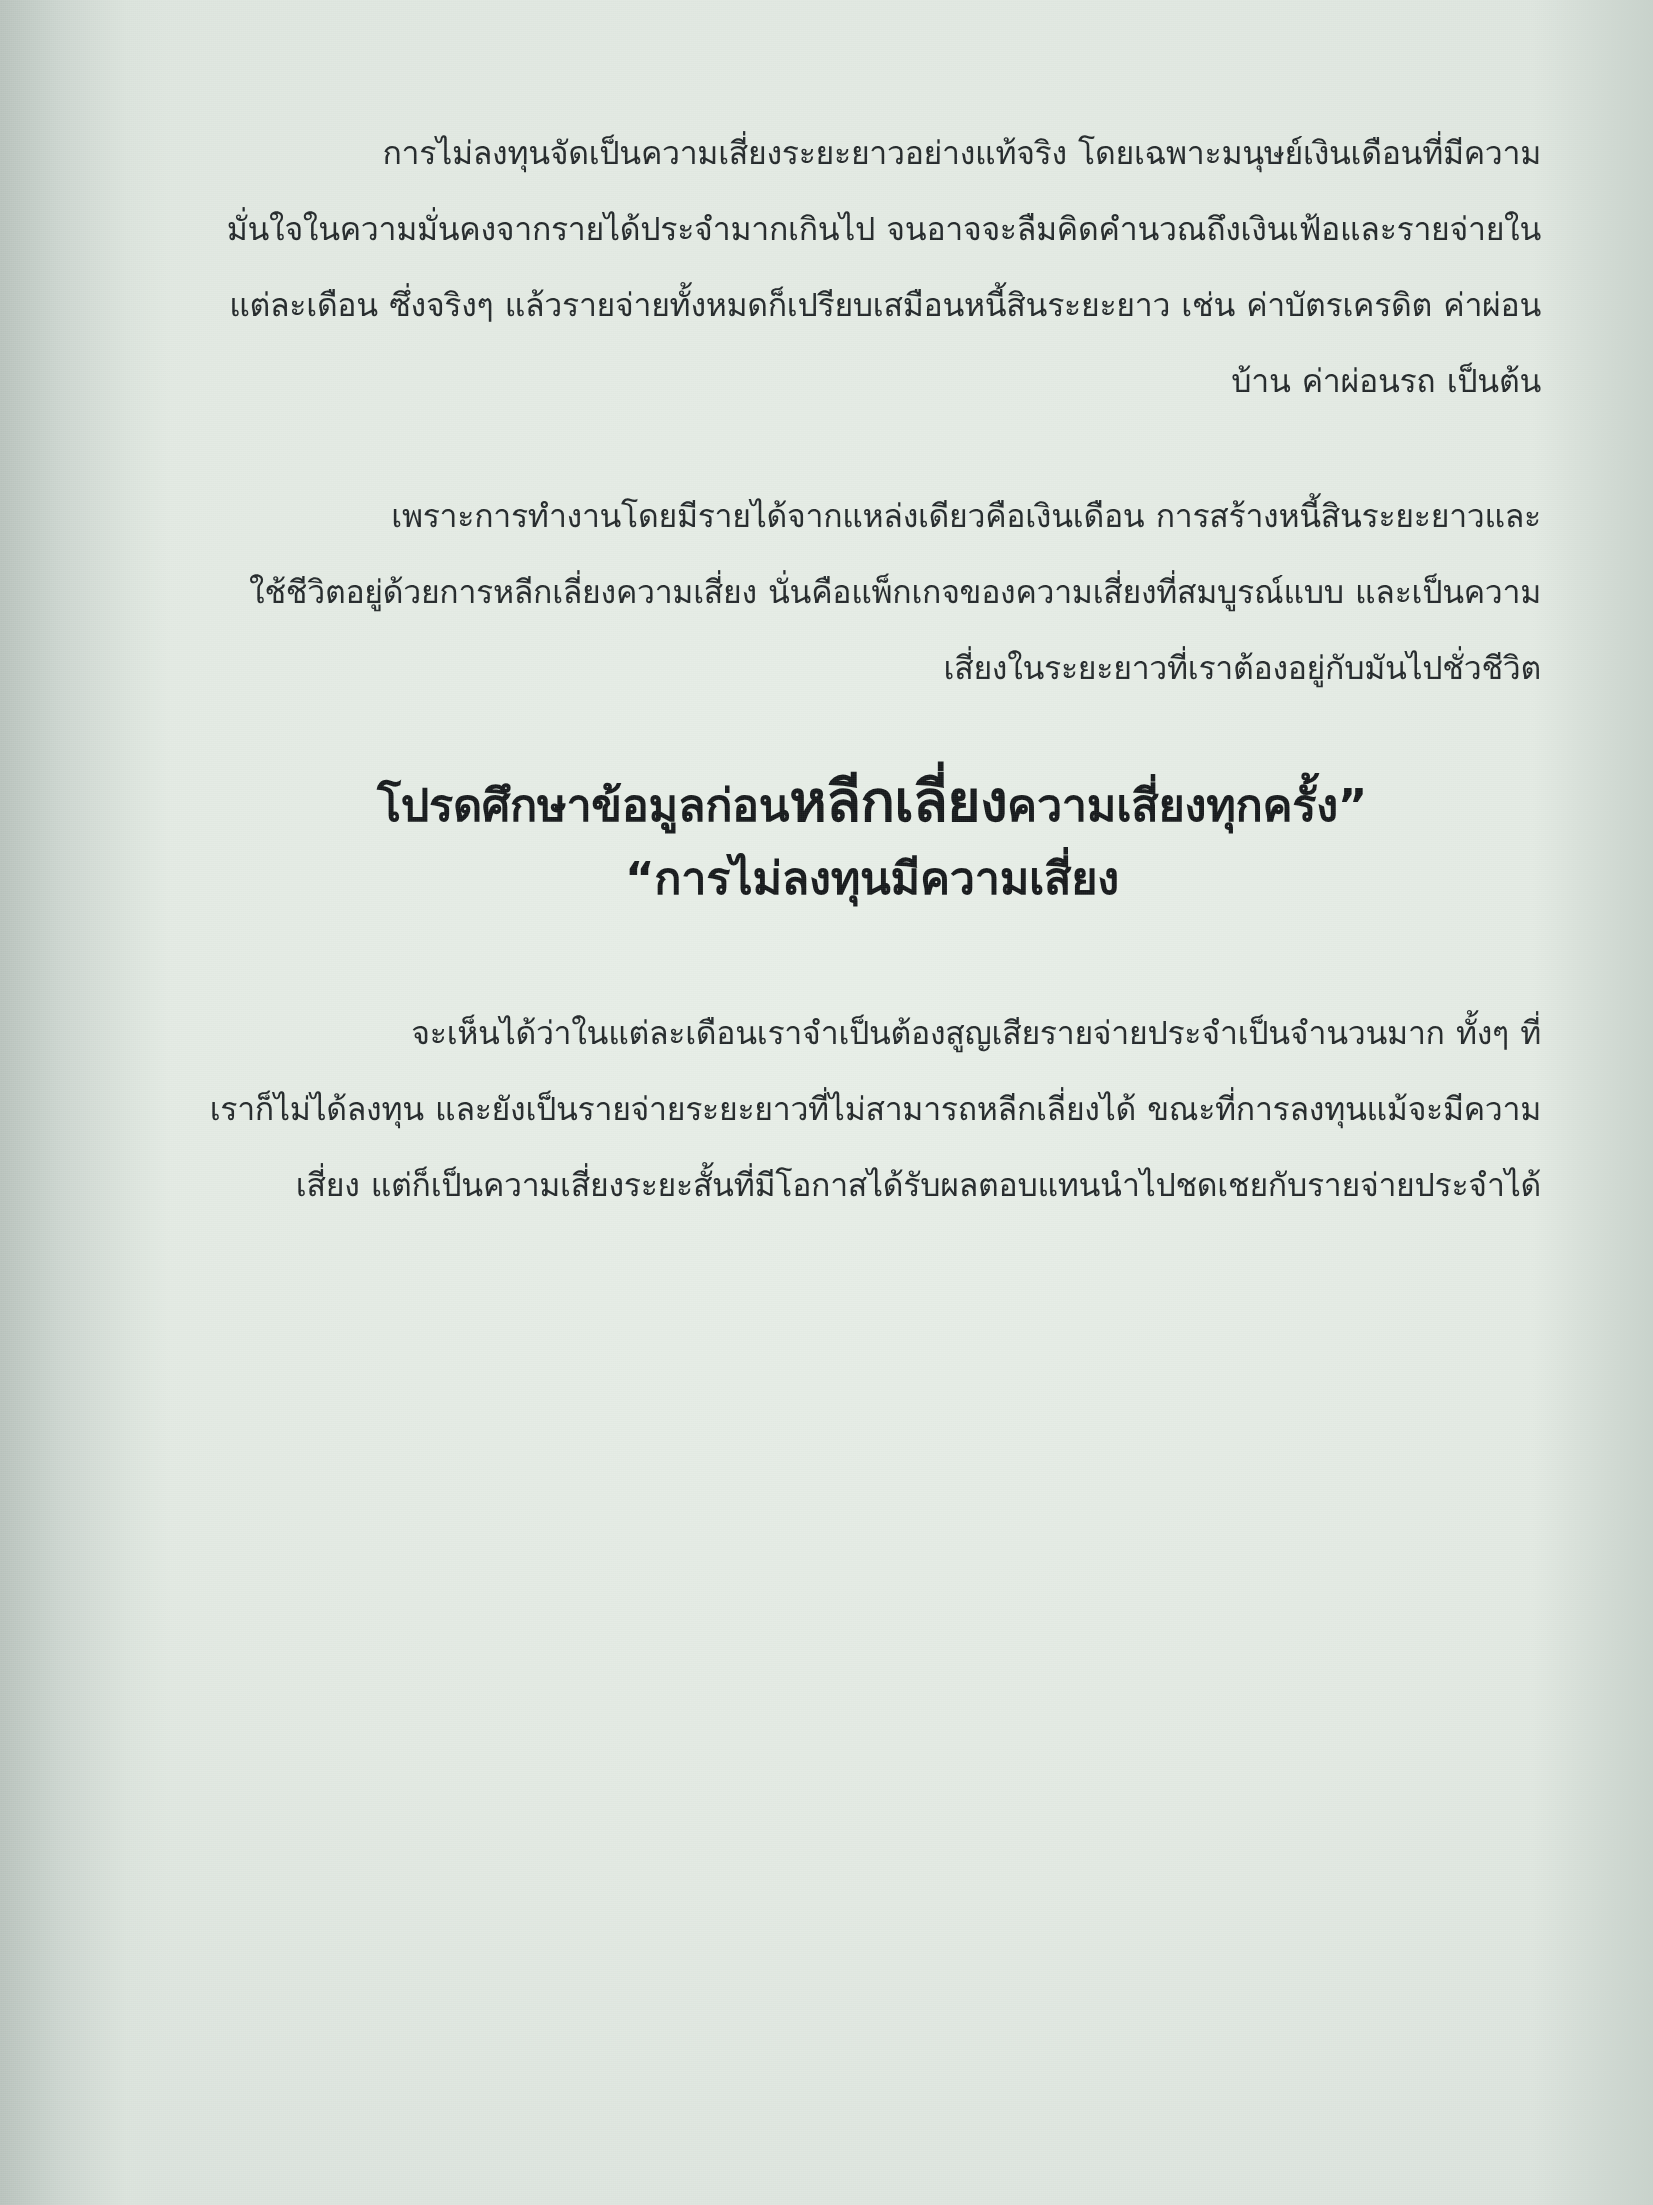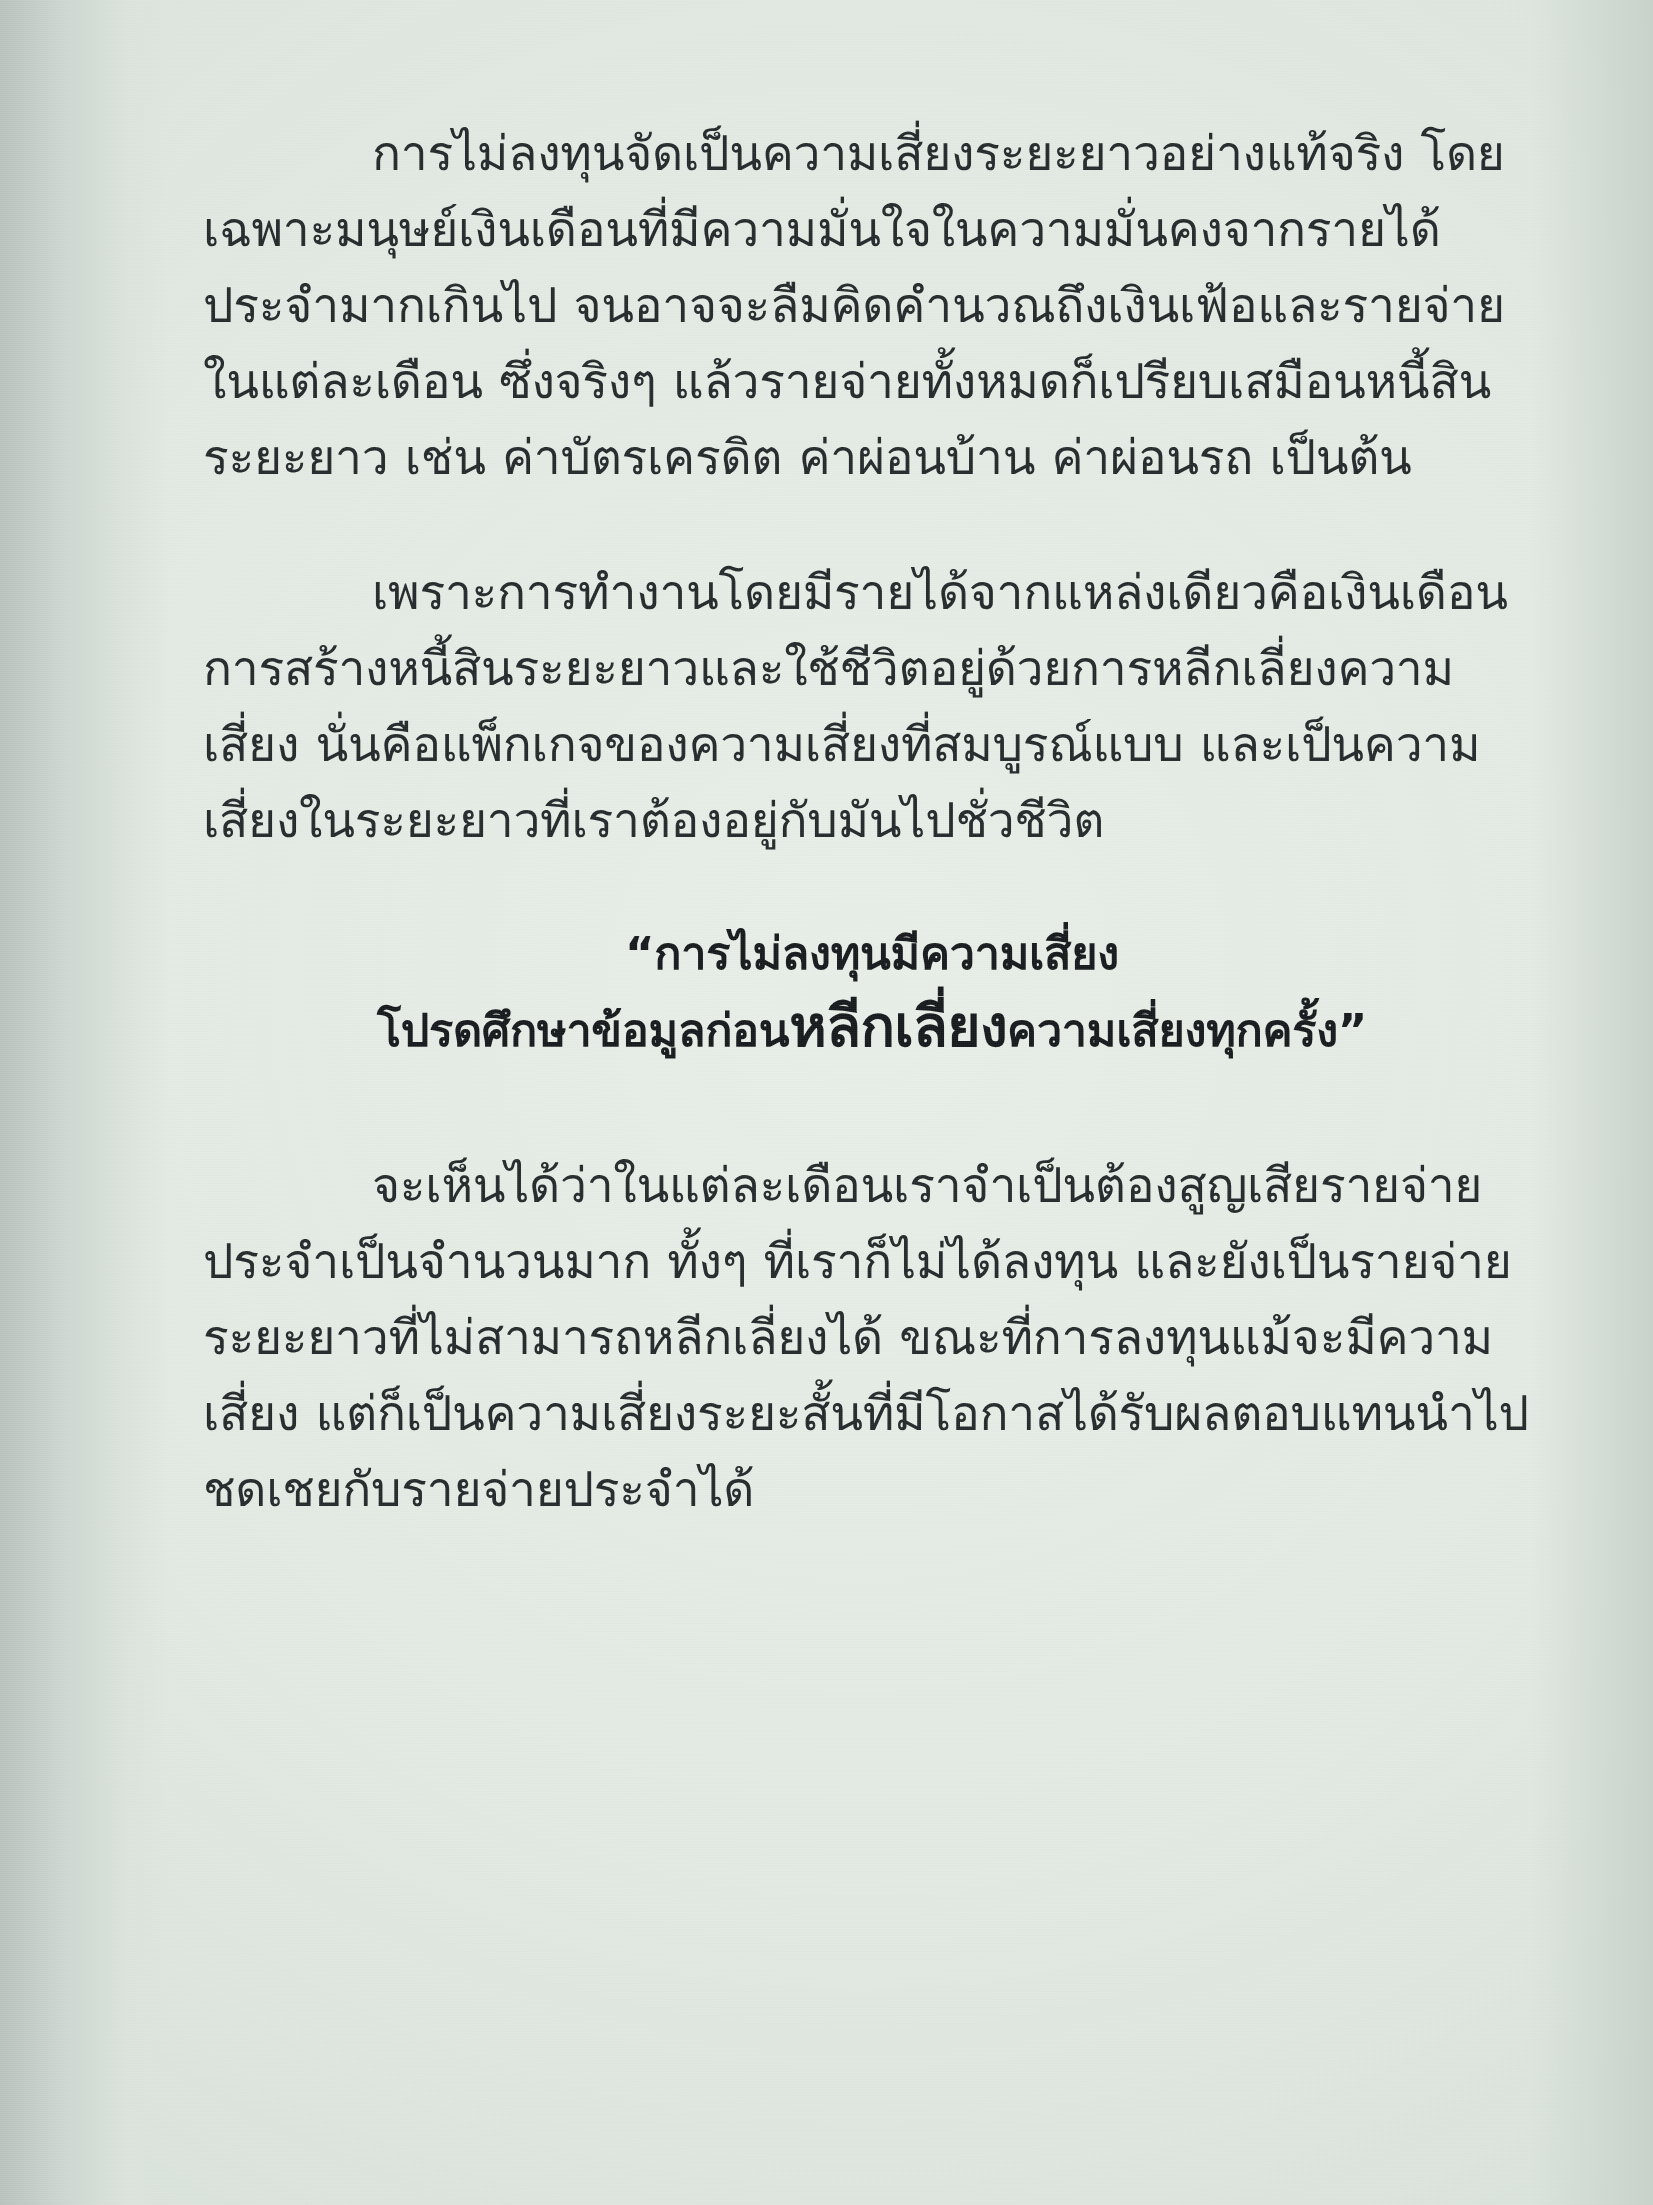--- a/index.html
+++ b/index.html
@@ -47,26 +47,26 @@
 
   #text-column {
     position: absolute;
     left: 203px;
     top: 115px;
     width: 1338px;
   }
 
   .paragraph {
     color: #23282a;
-    font-size: 48px;
+    font-size: 32px;
     line-height: 76px;
     letter-spacing: -0.3px;
     text-indent: 169px;
     margin: 0 0 59px 0;
-    text-align: left;
+    text-align: right;
     word-spacing: 1.4px;
   }
 
   .pull-quote {
     margin: 43px 0 80px 0;
     text-align: center;
     color: #16191b;
     font-weight: bold;
     font-size: 45px;
     line-height: 73px;
@@ -97,22 +97,22 @@
 
 <div id="page-scan">
 
   <div id="text-column">
 
     <p class="paragraph">การไม่ลงทุนจัดเป็นความเสี่ยงระยะยาวอย่างแท้จริง โดยเฉพาะมนุษย์เงินเดือนที่มีความมั่นใจในความมั่นคงจากรายได้ประจำมากเกินไป จนอาจจะลืมคิดคำนวณถึงเงินเฟ้อและรายจ่ายในแต่ละเดือน ซึ่งจริงๆ แล้วรายจ่ายทั้งหมดก็เปรียบเสมือนหนี้สินระยะยาว เช่น ค่าบัตรเครดิต ค่าผ่อนบ้าน ค่าผ่อนรถ เป็นต้น</p>
 
     <p class="paragraph">เพราะการทำงานโดยมีรายได้จากแหล่งเดียวคือเงินเดือน การสร้างหนี้สินระยะยาวและใช้ชีวิตอยู่ด้วยการหลีกเลี่ยงความเสี่ยง นั่นคือแพ็กเกจของความเสี่ยงที่สมบูรณ์แบบ และเป็นความเสี่ยงในระยะยาวที่เราต้องอยู่กับมันไปชั่วชีวิต</p>
 
     <blockquote class="pull-quote">
+      <span class="line"><span>โปรดศึกษาข้อมูลก่อน</span><span class="big">หลีกเลี่ยง</span><span>ความเสี่ยงทุกครั้ง”</span></span>
       <span class="line">“การไม่ลงทุนมีความเสี่ยง</span>
-      <span class="line"><span>โปรดศึกษาข้อมูลก่อน</span><span class="big">หลีกเลี่ยง</span><span>ความเสี่ยงทุกครั้ง”</span></span>
     </blockquote>
 
 
     <p class="paragraph">จะเห็นได้ว่าในแต่ละเดือนเราจำเป็นต้องสูญเสียรายจ่ายประจำเป็นจำนวนมาก ทั้งๆ ที่เราก็ไม่ได้ลงทุน และยังเป็นรายจ่ายระยะยาวที่ไม่สามารถหลีกเลี่ยงได้ ขณะที่การลงทุนแม้จะมีความเสี่ยง แต่ก็เป็นความเสี่ยงระยะสั้นที่มีโอกาสได้รับผลตอบแทนนำไปชดเชยกับรายจ่ายประจำได้</p>
 
   </div>
 
   <div id="grain"></div>
 </div>
 

